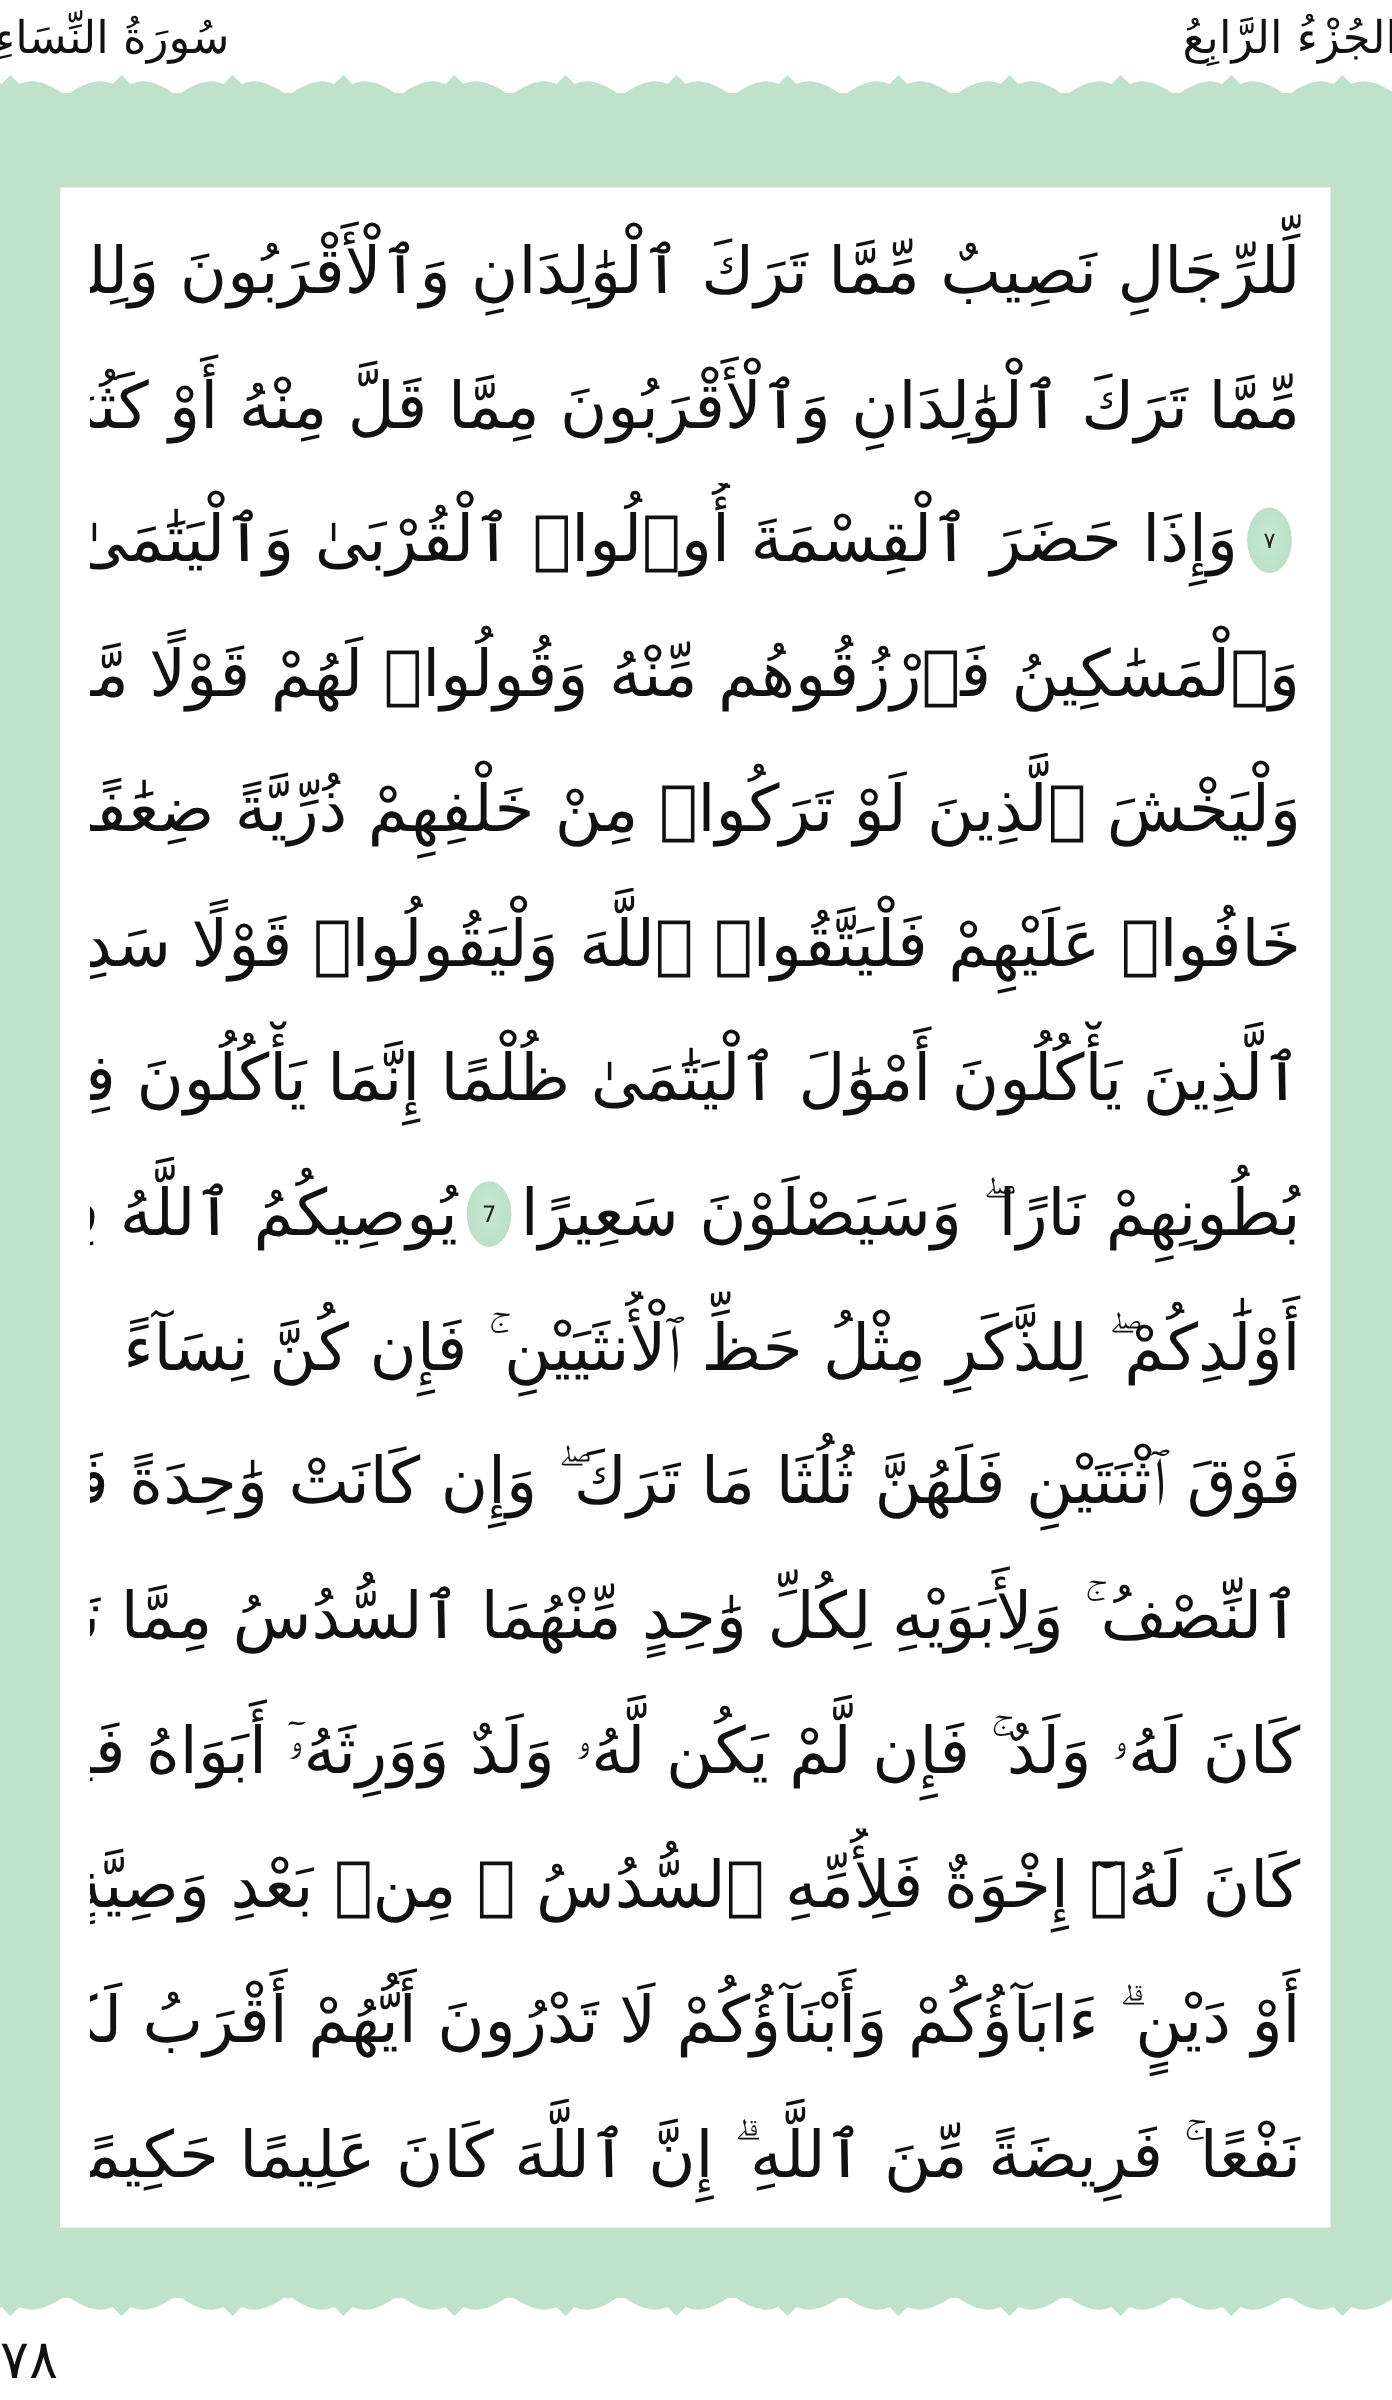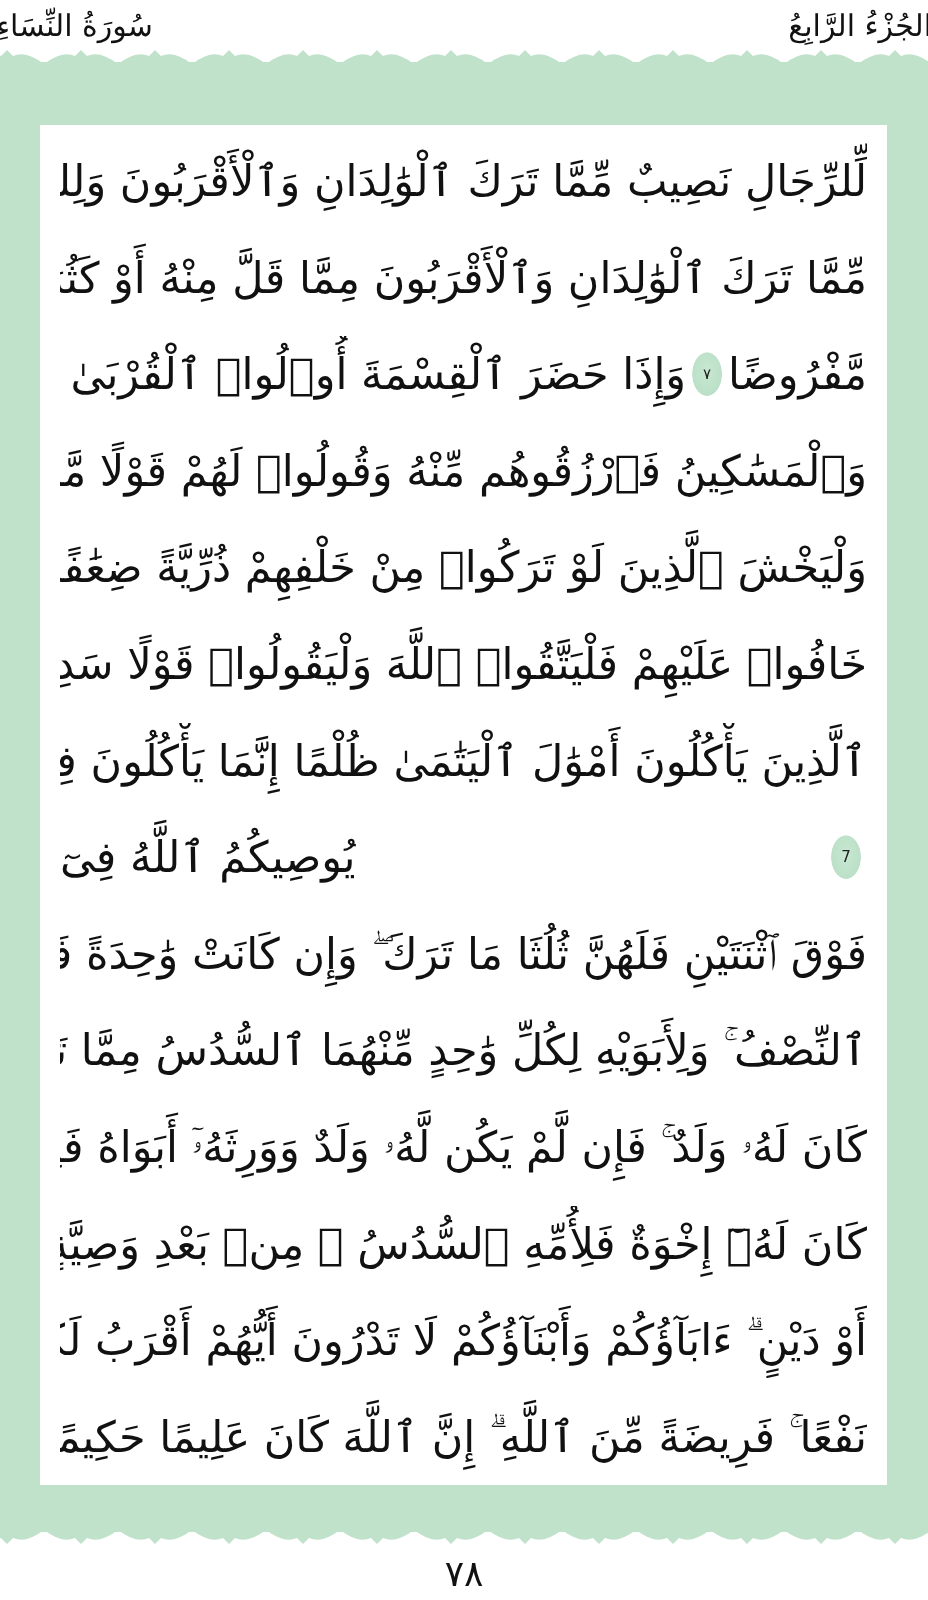--- a/index.html
+++ b/index.html
@@ -31,21 +31,21 @@
   }
   .seg { white-space: nowrap; }
   .ayah {
     display: inline-flex; align-items: center; justify-content: center;
     width: 30px; height: 44px; border-radius: 50% / 50%;
     background: radial-gradient(ellipse at 50% 45%, #c8e8d2 0%, #b5dcc2 100%);
     font-size: 15px; color: #222; margin: 0 6px; flex: 0 0 auto;
     clip-path: ellipse(50% 50% at 50% 50%);
   }
   .page-number {
-    position: absolute; top: 1548px; left: 0; width: 928px; text-align: center;
+    position: absolute; top: 1548px; left: 0; width: 928px; 
     font-size: 36px; line-height: 52px; font-family: "DejaVu Sans", sans-serif; color: #111;
   }
 </style>
 </head>
 <body>
 
 <div class="header">
   <div class="hdr-text hdr-right">الجُزْءُ الرَّابِعُ</div>
   <div class="hdr-text hdr-left">سُورَةُ النِّسَاءِ</div>
 </div>
@@ -61,39 +61,42 @@
 
 <div class="panel">
   <div class="lines" id="lines">
       <div class="line">
         <span class="seg">لِّلرِّجَالِ نَصِيبٌ مِّمَّا تَرَكَ ٱلْوَٰلِدَانِ وَٱلْأَقْرَبُونَ وَلِلنِّسَآءِ نَصِيبٌ</span>
       </div>
       <div class="line">
         <span class="seg">مِّمَّا تَرَكَ ٱلْوَٰلِدَانِ وَٱلْأَقْرَبُونَ مِمَّا قَلَّ مِنْهُ أَوْ كَثُرَ نَصِيبًا</span>
       </div>
       <div class="line">
-        <span class="seg">مَّفْرُوضًا</span>
         <span class="ayah">٧</span>
         <span class="seg">وَإِذَا حَضَرَ ٱلْقِسْمَةَ أُو۟لُوا۟ ٱلْقُرْبَىٰ وَٱلْيَتَٰمَىٰ</span>
       </div>
       <div class="line">
         <span class="seg">وَٱلْمَسَٰكِينُ فَٱرْزُقُوهُم مِّنْهُ وَقُولُوا۟ لَهُمْ قَوْلًا مَّعْرُوفًا</span>
       </div>
       <div class="line">
         <span class="seg">وَلْيَخْشَ ٱلَّذِينَ لَوْ تَرَكُوا۟ مِنْ خَلْفِهِمْ ذُرِّيَّةً ضِعَٰفًا</span>
       </div>
       <div class="line">
         <span class="seg">خَافُوا۟ عَلَيْهِمْ فَلْيَتَّقُوا۟ ٱللَّهَ وَلْيَقُولُوا۟ قَوْلًا سَدِيدًا</span>
       </div>
       <div class="line">
         <span class="seg">ٱلَّذِينَ يَأْكُلُونَ أَمْوَٰلَ ٱلْيَتَٰمَىٰ ظُلْمًا إِنَّمَا يَأْكُلُونَ فِى</span>
       </div>
       <div class="line">
+        <span class="seg">بُطُونِهِمْ نَارًا ۖ وَسَيَصْلَوْنَ سَعِيرًا</span>
         <span class="ayah">7</span>
         <span class="seg">يُوصِيكُمُ ٱللَّهُ فِىٓ</span>
+      </div>
+      <div class="line">
+        <span class="seg">أَوْلَٰدِكُمْ ۖ لِلذَّكَرِ مِثْلُ حَظِّ ٱلْأُنثَيَيْنِ ۚ فَإِن كُنَّ نِسَآءً</span>
       </div>
       <div class="line">
         <span class="seg">فَوْقَ ٱثْنَتَيْنِ فَلَهُنَّ ثُلُثَا مَا تَرَكَ ۖ وَإِن كَانَتْ وَٰحِدَةً فَلَهَا</span>
       </div>
       <div class="line">
         <span class="seg">ٱلنِّصْفُ ۚ وَلِأَبَوَيْهِ لِكُلِّ وَٰحِدٍ مِّنْهُمَا ٱلسُّدُسُ مِمَّا تَرَكَ إِن</span>
       </div>
       <div class="line">
         <span class="seg">كَانَ لَهُۥ وَلَدٌ ۚ فَإِن لَّمْ يَكُن لَّهُۥ وَلَدٌ وَوَرِثَهُۥٓ أَبَوَاهُ فَلِأُمِّهِ ٱلثُّلُثُ ۚ فَإِن</span>
       </div>

